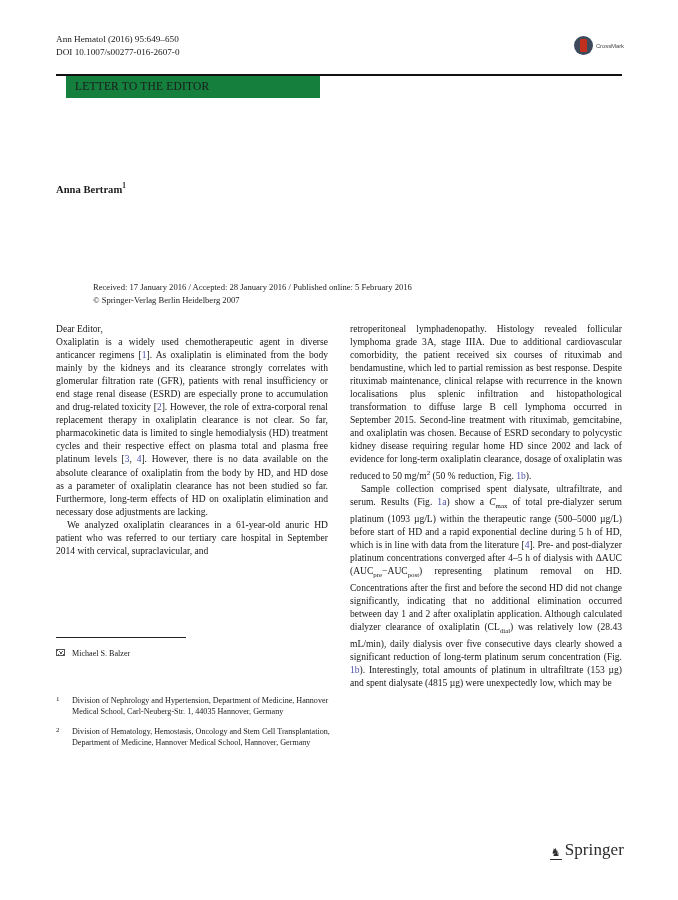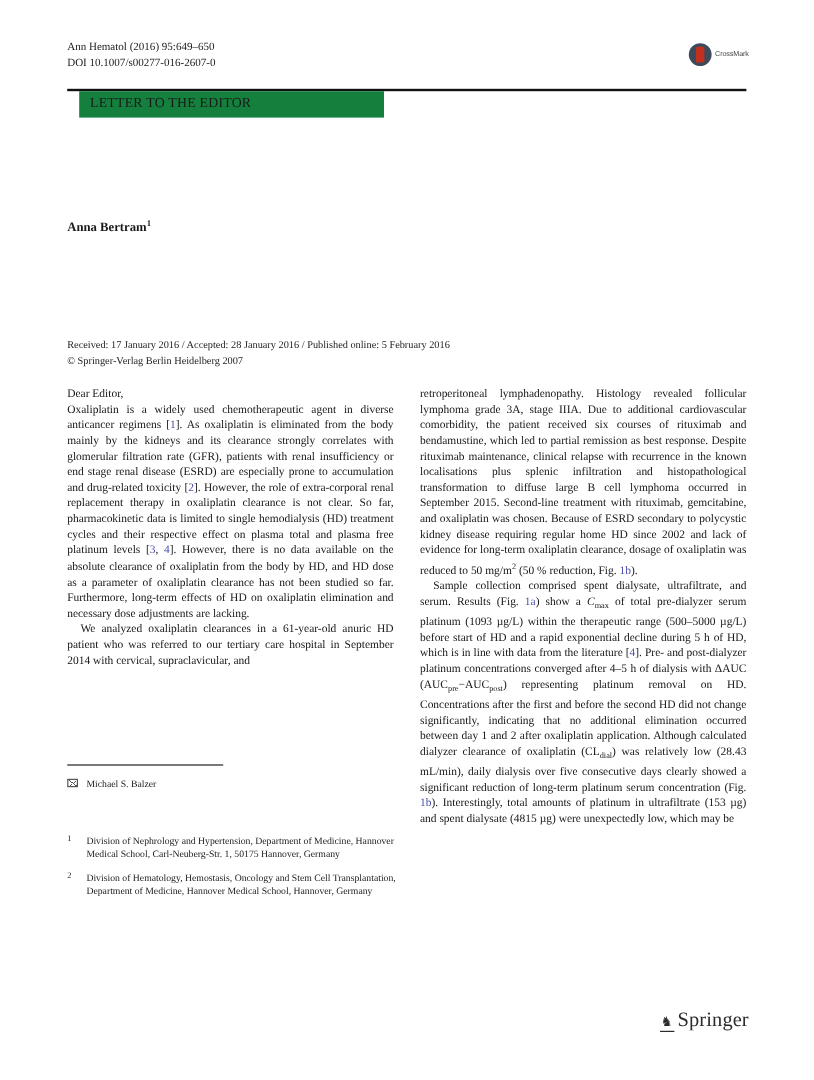--- a/index.html
+++ b/index.html
@@ -126,21 +126,21 @@
 
   
   .pubdates {
     position: absolute;
     left: 56px;
     top: 281px;
     font-size: 8.6px;
     line-height: 12.6px;
     color: #222;
   }
-  .pubdates div { white-space: nowrap; }
+  .pubdates div { white-space: nowrap; margin-left: 37px; }
 
   
   .col {
     position: absolute;
     top: 322px;
     width: 272px;
     font-size: 9.55px;
     line-height: 13.05px;
     text-align: justify;
     text-justify: inter-word;
@@ -287,21 +287,21 @@
   <div class="fn-rule"></div>
 
   <div class="corr">
     <span class="env"></span>
     <div class="lines">
       <div>Michael S. Balzer</div>
     </div>
   </div>
 
   <div class="affils">
-      <div class="affil"><span class="num">1</span><span>Division of Nephrology and Hypertension, Department of Medicine, Hannover Medical School, Carl-Neuberg-Str. 1, 50175 Hannover, Germany</span></div>
+      <div class="affil"><span class="num">1</span><span>Division of Nephrology and Hypertension, Department of Medicine, Hannover Medical School, Carl-Neuberg-Str. 1, 44035 Hannover, Germany</span></div>
       <div class="affil"><span class="num">2</span><span>Division of Hematology, Hemostasis, Oncology and Stem Cell Transplantation, Department of Medicine, Hannover Medical School, Hannover, Germany</span></div>
     </div>
 
   <div class="springer">
     <span class="springer-mark">
       <span class="knight">♞</span>
       <span class="bar"></span>
     </span>
     <span class="springer-word">Springer</span>
   </div>

